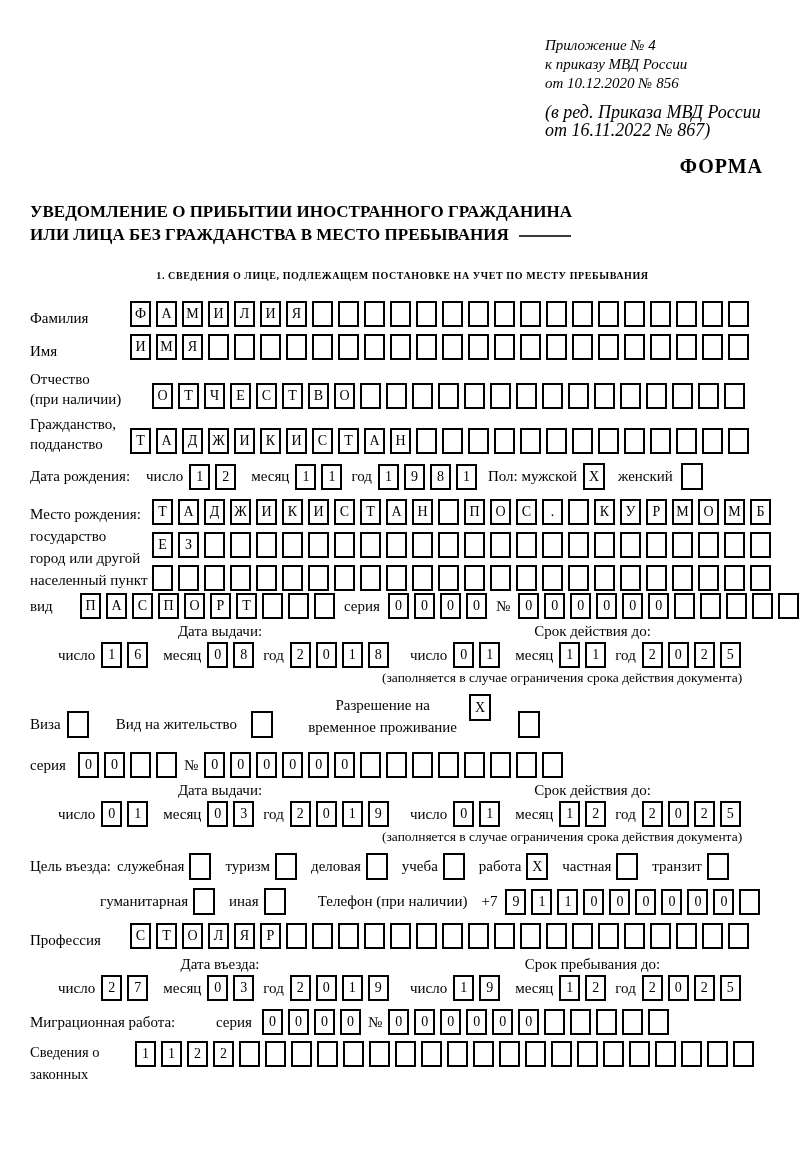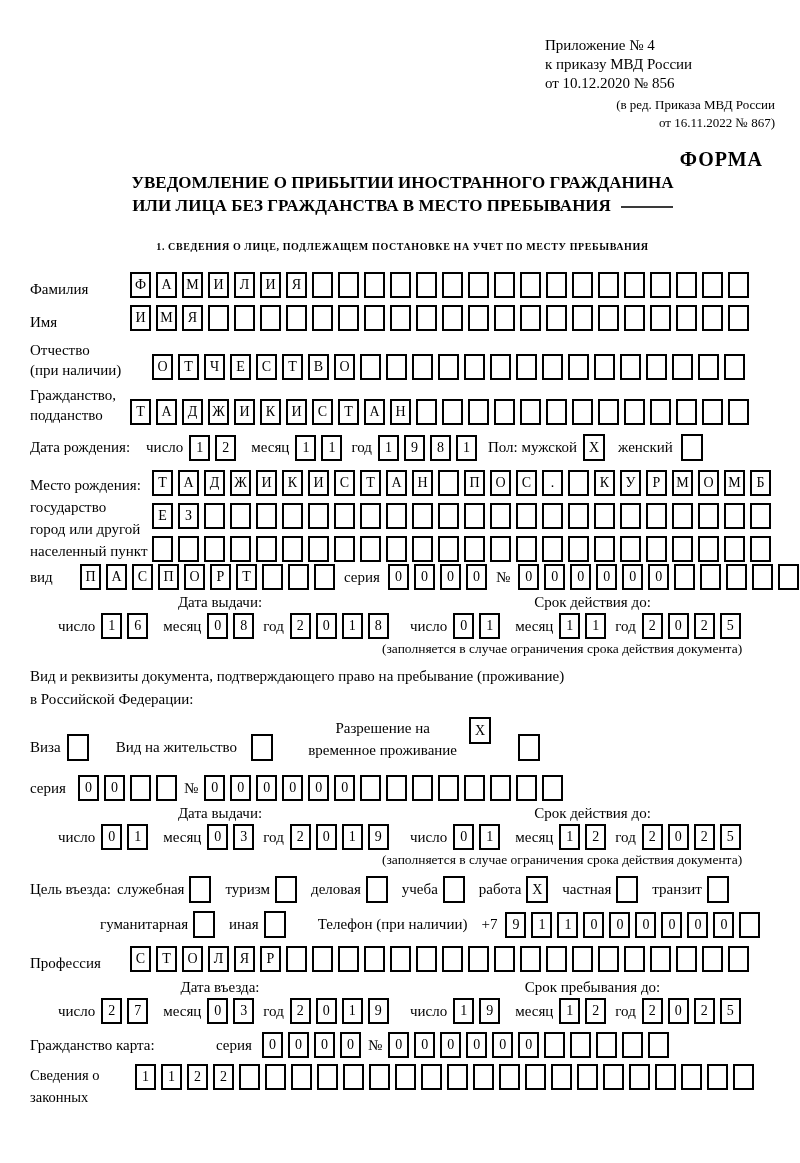--- a/index.html
+++ b/index.html
@@ -1,23 +1,23 @@
 <!DOCTYPE html>
 <html><head>
 <meta charset="utf-8">
 <style>
   html,body{margin:0;padding:0;background:#fff;}
   body{width:800px;height:1163px;color:#000;font-family:"Liberation Serif","DejaVu Serif",serif;font-size:15px;overflow:hidden;}
   .page{box-sizing:border-box;width:800px;height:1163px;padding:36px 25px 0 30px;}
   
-  .appendix{margin-left:515px;line-height:19px;}
-  .appendix .rev{font-size:13px;line-height:18px;margin-top:3px;text-align:right;}
+  .appendix{margin-left:515px;line-height:19px;font-style:italic;}
+  .appendix .rev{font-size:18px;line-height:18px;margin-top:10px;}
   .forma{text-align:right;font-weight:bold;letter-spacing:1px;margin:16px 12px 0 0;font-size:20px;}
   
-  .title{ text-align:center;font-weight:bold;font-size:17px;line-height:23px;}
+  .title{ text-align:left;font-weight:bold;font-size:17px;line-height:23px;margin-top:22px;}
   .t-underline{display:inline-block;width:52px;border-bottom:2px solid #3a3a3a;margin-left:10px;transform:translateY(-3px);}
   .section{ text-align:center;font-weight:bold;font-size:10px;letter-spacing:.6px;margin:24px 0 20px 0;}
   
   .row{display:flex;align-items:flex-end;margin-bottom:7px;}
   .vcenter{align-items:center;}
   .lbl{flex:none;padding-top:4px;}
   .w100{width:100px;}
   .w122{width:122px;}
   .cells{display:inline-flex;flex:none;}
   .cell{display:inline-flex;flex:none;justify-content:center;align-items:center;
@@ -404,24 +404,20 @@
       <span class="cells">
           <span class="cell">2</span>
           <span class="cell">0</span>
           <span class="cell">2</span>
           <span class="cell">5</span>
         </span>
     </span>
   </div>
   <div class="note">(заполняется в случае ограничения срока действия документа)</div>
 
-  <div class="res-lines">
-    <div>Вид и реквизиты документа, подтверждающего право на пребывание (проживание)</div>
-    <div>в Российской Федерации:</div>
-  </div>
 
   <div class="row opts-row">
     <span class="opt-inline">
       <span class="txt">Виза</span>
       <span class="cell checkbox"></span>
     </span>
     <span class="opt-inline" style="margin-left:22px">
       <span class="txt" style="margin-right:14px">Вид на жительство</span>
       <span class="cell checkbox"></span>
     </span>
@@ -636,21 +632,21 @@
       <span class="cells">
           <span class="cell">2</span>
           <span class="cell">0</span>
           <span class="cell">2</span>
           <span class="cell">5</span>
         </span>
     </span>
   </div>
 
   <div class="row vcenter" style="margin-bottom:6px">
-    <span style="width:160px;flex:none">Гражданство карта:</span>
+    <span style="width:160px;flex:none">Миграционная работа:</span>
     <span style="margin:0 10px 0 26px">серия</span>
     <span class="cells">
         <span class="cell">0</span>
         <span class="cell">0</span>
         <span class="cell">0</span>
         <span class="cell">0</span>
       </span>
     <span class="numsign" style="padding-top:0">№</span>
     <span class="cells">
         <span class="cell">0</span>

